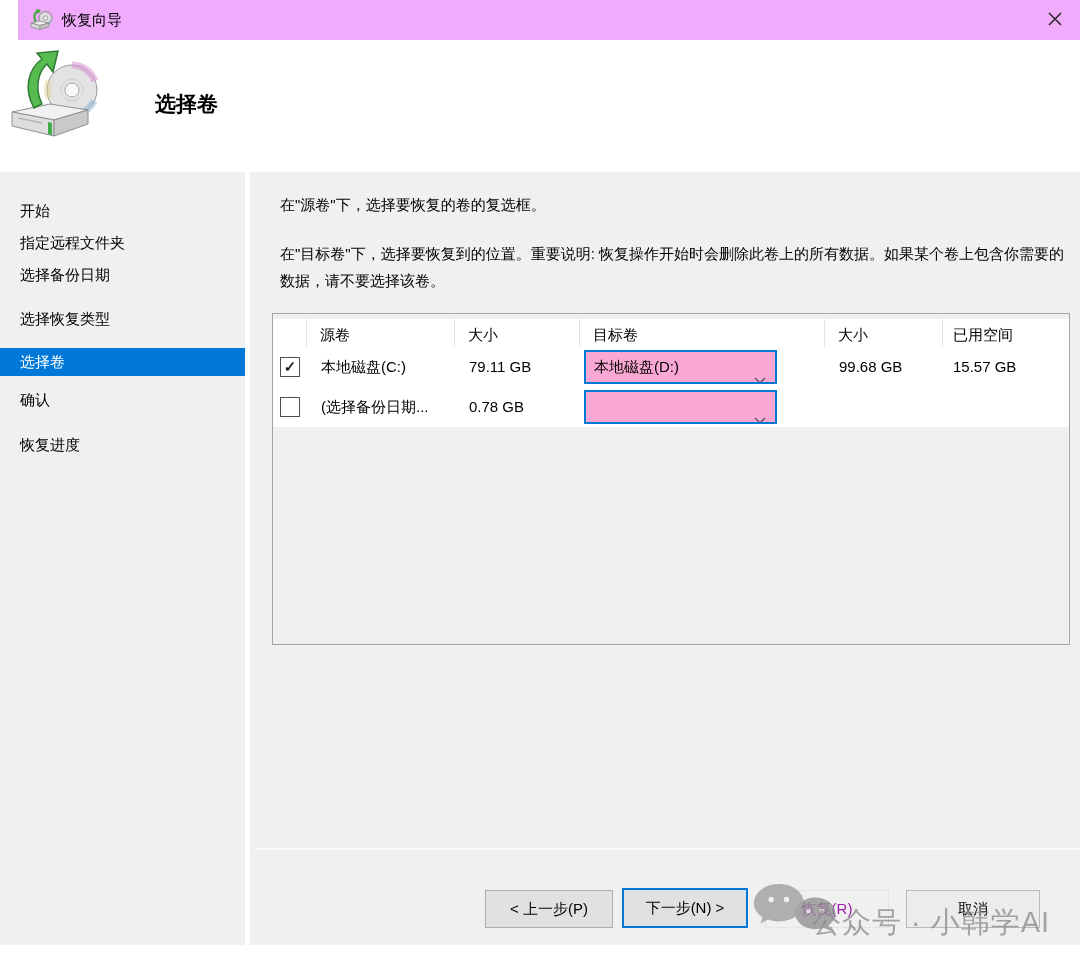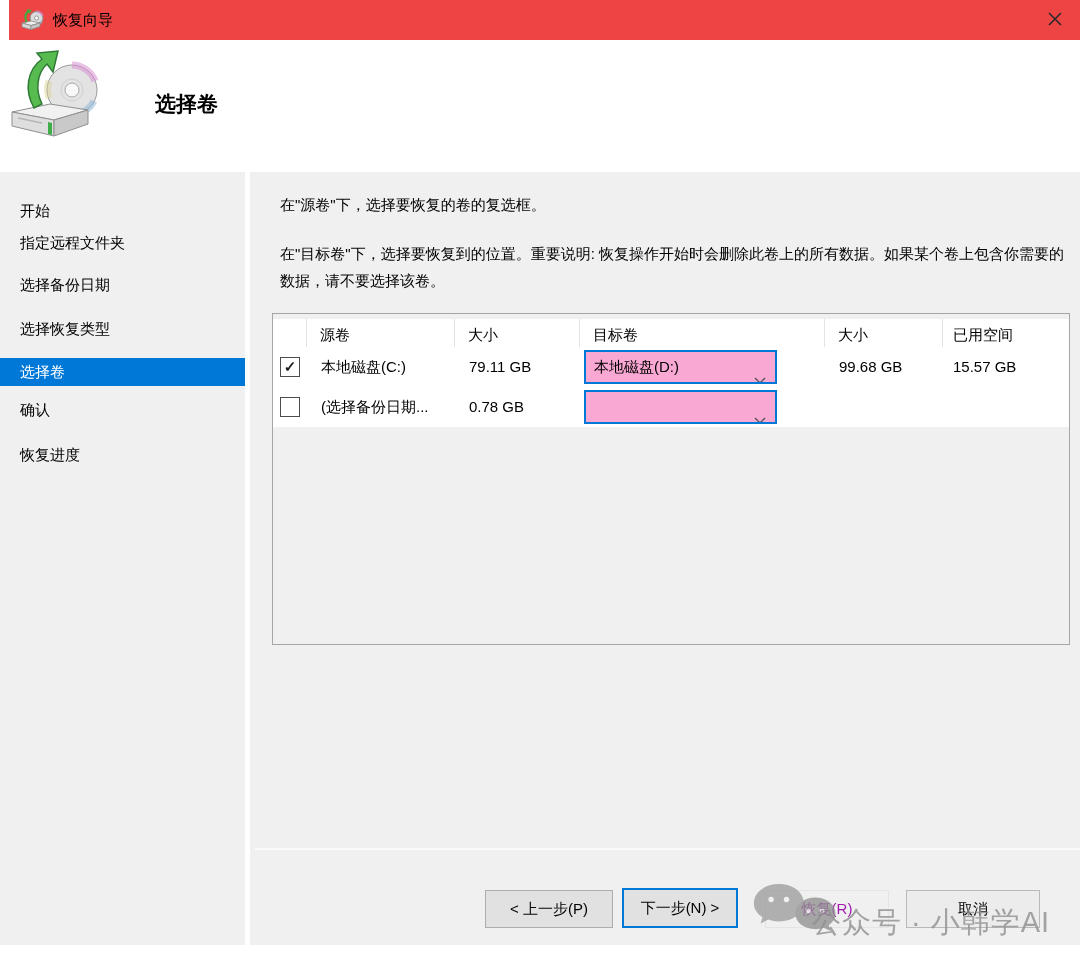--- a/index.html
+++ b/index.html
@@ -1,36 +1,36 @@
 <!DOCTYPE html>
 <html><head>
 <meta charset="utf-8">
 <style>
   html,body{margin:0;padding:0;background:#fff;}
   .window{position:relative;width:1080px;height:958px;background:#ffffff;
     font-family:"Liberation Sans",sans-serif;color:#000;overflow:hidden;}
 
   
-  .titlebar{position:absolute;top:0;left:9px;right:0;height:40px;background:#ef4444;}
+  .titlebar{position:absolute;top:0;left:18px;right:0;height:40px;background:#f0abfc;}
   .title-icon{position:absolute;left:12px;top:8px;width:24px;height:24px;}
   .title-text{position:absolute;left:44px;top:0;line-height:40px;font-size:15px;}
   .close-btn{position:absolute;right:6px;top:4px;width:38px;height:32px;background:none;
     border:none;cursor:pointer;display:flex;align-items:center;justify-content:center;}
 
   
   .header{position:absolute;top:40px;left:0;right:0;height:132px;background:#fff;}
   .header-icon{position:absolute;left:8px;top:4px;}
   .page-title{position:absolute;left:155px;top:50px;font-size:21px;font-weight:bold;margin:0;}
 
   
   .bodyarea{position:absolute;top:172px;left:0;right:0;bottom:13px;background:#f0f0f0;}
   .sidebar{position:absolute;left:0;top:0;bottom:0;width:250px;background:#f0f0f0;
     border-right:5px solid #ffffff;box-sizing:border-box;}
   .step{height:30px;line-height:30px;padding-left:20px;font-size:15px;cursor:default;}
-  .st-0{margin-top:24px;} .st-1{margin-top:12px;} .st-2{margin-top:2px;} .st-3{margin-top:12px;}
+  .st-0{margin-top:24px;} .st-1{margin-top:12px;} .st-2{margin-top:2px;} .st-3{margin-top:2px;}
   .st-4{margin-top:14px;} .st-5{margin-top:14px;height:28px;line-height:28px;}
   .st-6{margin-top:9px;} .st-7{margin-top:15px;}
   .step.selected{background:#0078d7;color:#fff;}
 
   .content{position:absolute;left:255px;top:0;right:0;bottom:0;}
   .inst1{position:absolute;left:25px;top:24px;font-size:15px;margin:0;white-space:nowrap;}
   .inst2{position:absolute;left:25px;top:68px;width:784px;font-size:15px;line-height:27px;margin:0;}
 
   
   .volume-table{position:absolute;left:17px;top:141px;width:796px;height:330px;
@@ -51,21 +51,21 @@
   .combo{position:absolute;left:311px;top:3px;width:193px;height:34px;box-sizing:border-box;
     background:#f9a8d4;border:2px solid #0078d7;font-size:15px;line-height:30px;
     padding-left:8px;cursor:pointer;white-space:nowrap;overflow:hidden;}
   .chev{position:absolute;right:9px;top:13px;}
 
   
   .btn-sep{position:absolute;left:0;right:0;top:676px;height:2px;background:#fafafa;}
   .btn{position:absolute;font-size:15px;background:#e1e1e1;border:1px solid #adadad;
     box-sizing:border-box;cursor:pointer;font-family:inherit;color:#000;}
   .btn-prev{left:230px;top:718px;width:128px;height:38px;}
-  .btn-next{left:367px;top:716px;width:116px;height:40px;border:2px solid #0078d7;}
+  .btn-next{left:367px;top:716px;width:126px;height:40px;border:2px solid #0078d7;}
   .btn-recover{left:510px;top:718px;width:124px;height:38px;background:transparent;
     border:1px solid #e4e4e4;color:#a21caf;cursor:default;}
   .btn-cancel{left:651px;top:718px;width:134px;height:38px;background:#ececec;border:1px solid #b9b9b9;}
 
   .watermark{position:absolute;left:495px;top:706px;width:335px;height:64px;
     pointer-events:none;z-index:5;}
   .wm-icons{position:absolute;left:0;top:2px;opacity:.75;}
   .wm-text{position:absolute;left:62px;top:12px;font-size:29px;color:#8f8f8f;
     opacity:.8;white-space:nowrap;letter-spacing:1px;margin-top:13px;}
 </style>

